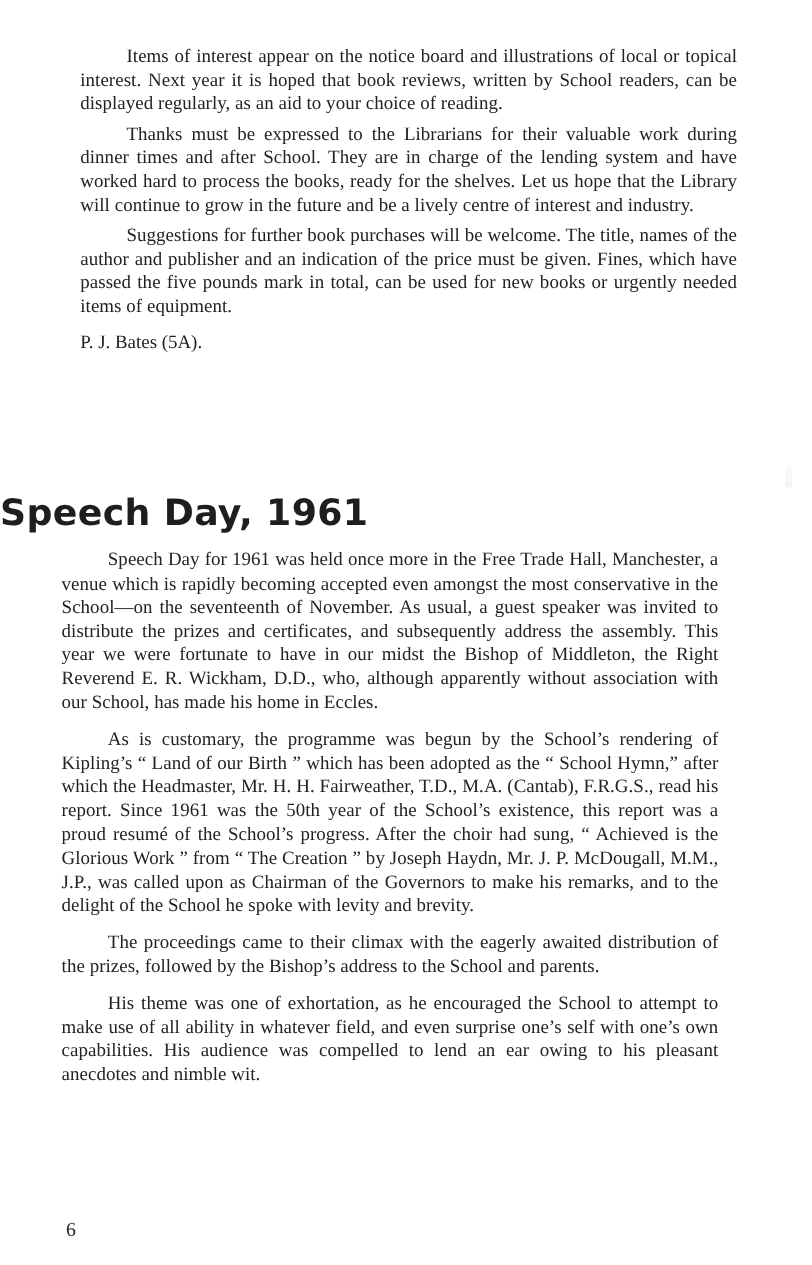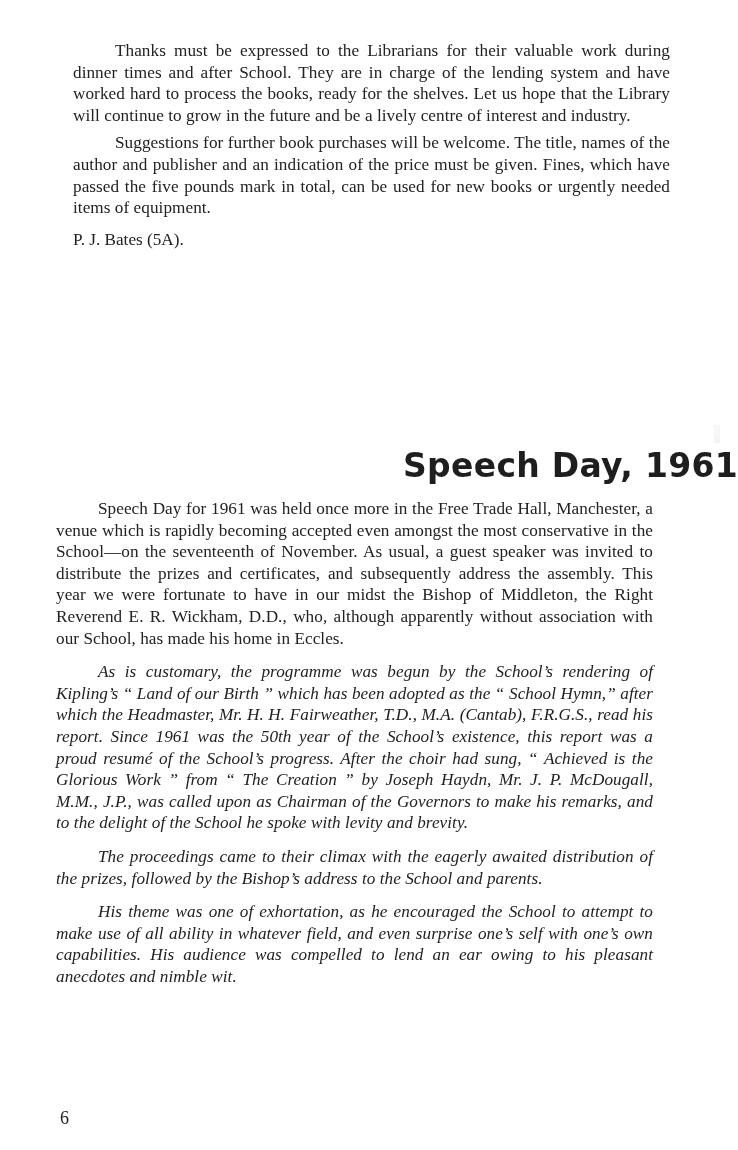--- a/index.html
+++ b/index.html
@@ -34,37 +34,36 @@
       font-size: 17.2px;
       line-height: 21.6px;
       text-align: left;
       margin: 10px 10px 0 0;
     }
     .heading {
       position: absolute;
       left: 0;
       width: 738px;
       top: 446px;
-      text-align: right;
+      text-align: left;
       font-family: "DejaVu Sans", "Liberation Sans", sans-serif;
       font-weight: bold;
       font-size: 33px;
       letter-spacing: 0.3px;
       color: #1e1e1e;
       margin: 0;
     }
     .section2 {
       position: absolute;
       left: 56px;
       top: 498px;
       width: 597px;
     }
     .section2 .para.gap {
       margin-top: 12px;
-      font-style: italic;
     }
     .page-number {
       position: absolute;
       left: 60px;
       top: 1108px;
       font-size: 18px;
       color: #222222;
     }
     .scan-mark {
       position: absolute;
@@ -73,20 +72,21 @@
       width: 6px;
       height: 18px;
       background: linear-gradient(#f4f4f4, #ececec);
       opacity: 0.6;
     }
   </style>
 </head>
 <body>
 
 <div class="page">
+  <p class="para">Items of interest appear on the notice board and illustrations of local or topical interest. Next year it is hoped that book reviews, written by School readers, can be displayed regularly, as an aid to your choice of reading.</p>
   <p class="para">Thanks must be expressed to the Librarians for their valuable work during dinner times and after School. They are in charge of the lending system and have worked hard to process the books, ready for the shelves. Let us hope that the Library will continue to grow in the future and be a lively centre of interest and industry.</p>
   <p class="para">Suggestions for further book purchases will be welcome. The title, names of the author and publisher and an indication of the price must be given. Fines, which have passed the five pounds mark in total, can be used for new books or urgently needed items of equipment.</p>
   <p class="signature">P. J. Bates (5A).</p>
 </div>
 
 <div class="scan-mark"></div>
 
 <h1 class="heading">Speech Day, 1961</h1>
 
 <div class="section2">

